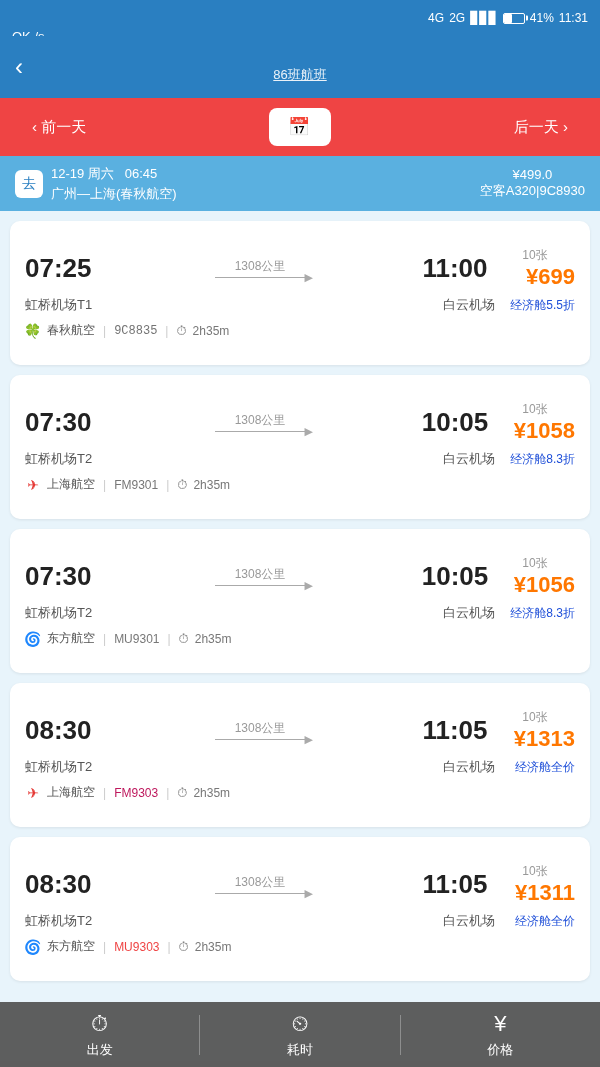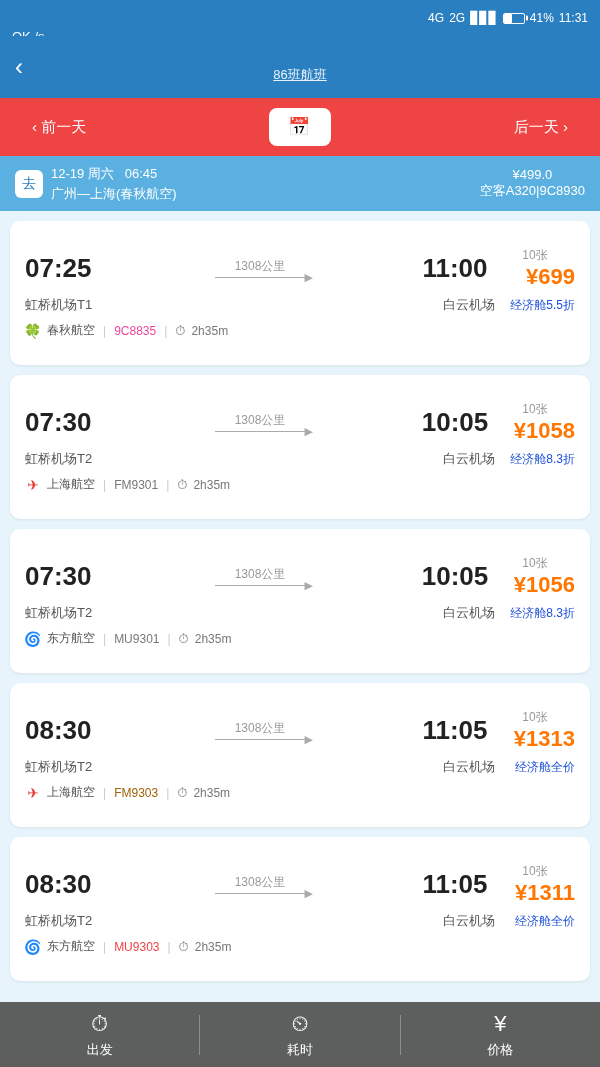--- a/index.html
+++ b/index.html
@@ -346,21 +346,21 @@
     <div class="flight-row-middle">
       <div class="airport-dep">虹桥机场T1</div>
       <div style="flex:1;"></div>
       <div class="airport-arr">白云机场</div>
       <div class="price-discount">经济舱5.5折</div>
     </div>
     <div class="flight-row-bottom">
       <span class="airline-logo" style="color:#4caf50">🍀</span>
       <span style="color:#555;">春秋航空</span>
       <span class="divider-pipe">|</span>
-      <span style="color:#ec4899;">9C8835</span>
+      <span style="color:#737373;font-family:Liberation Mono, monospace;">9C8835</span>
       <span class="divider-pipe">|</span>
       <span class="clock-icon">⏱</span>
       <span style="color:#777;">2h35m</span>
     </div>
   </div>
     <div class="flight-card">
     <div class="flight-row-top">
       <div class="flight-time-dep">07:30</div>
       <div style="flex:1; text-align:center;">
         <div class="flight-distance">1308公里</div>
@@ -439,21 +439,21 @@
     <div class="flight-row-middle">
       <div class="airport-dep">虹桥机场T2</div>
       <div style="flex:1;"></div>
       <div class="airport-arr">白云机场</div>
       <div class="price-discount">经济舱全价</div>
     </div>
     <div class="flight-row-bottom">
       <span class="airline-logo" style="color:#e53935">✈</span>
       <span style="color:#555;">上海航空</span>
       <span class="divider-pipe">|</span>
-      <span style="color:#a16207;">FM9303</span>
+      <span style="color:#be185d;">FM9303</span>
       <span class="divider-pipe">|</span>
       <span class="clock-icon">⏱</span>
       <span style="color:#777;">2h35m</span>
     </div>
   </div>
     <div class="flight-card">
     <div class="flight-row-top">
       <div class="flight-time-dep">08:30</div>
       <div style="flex:1; text-align:center;">
         <div class="flight-distance">1308公里</div>

